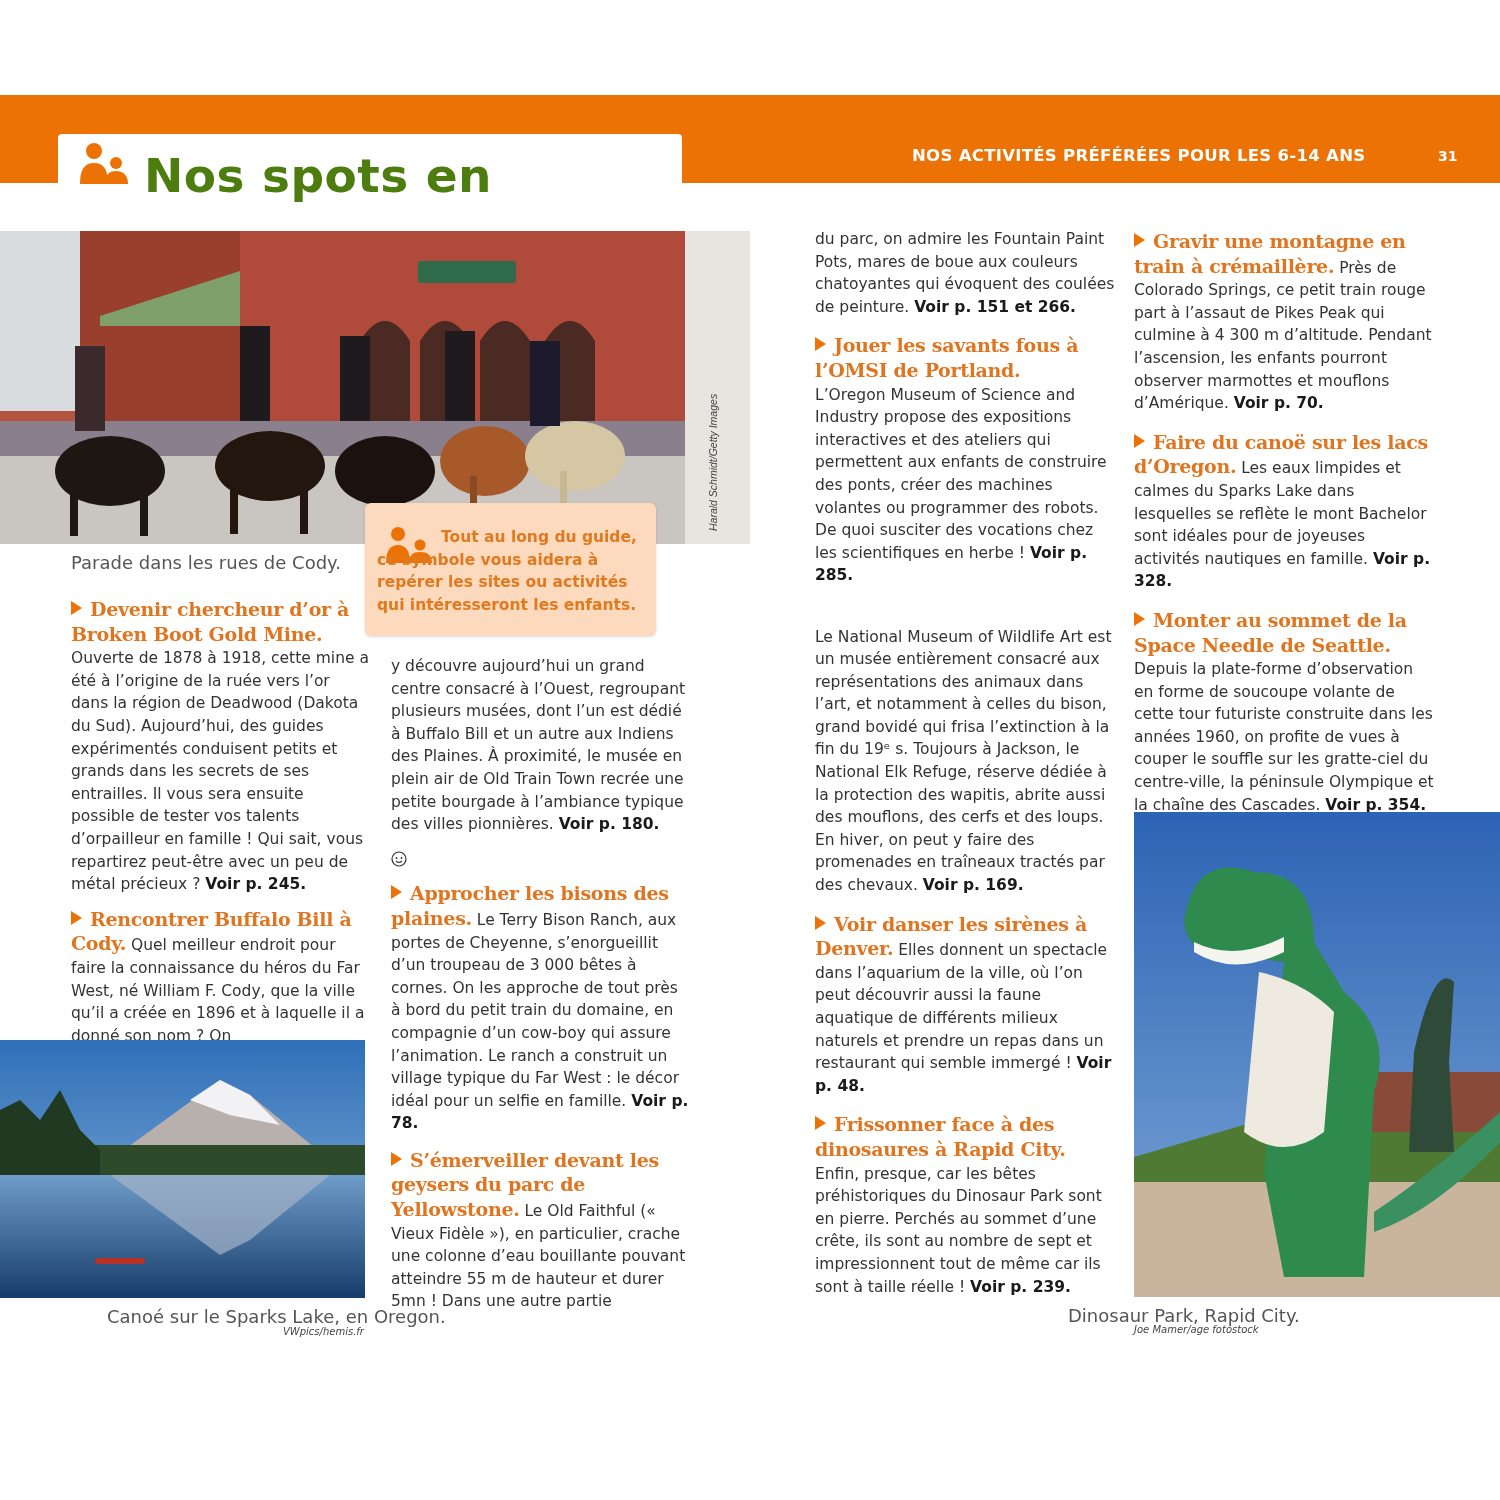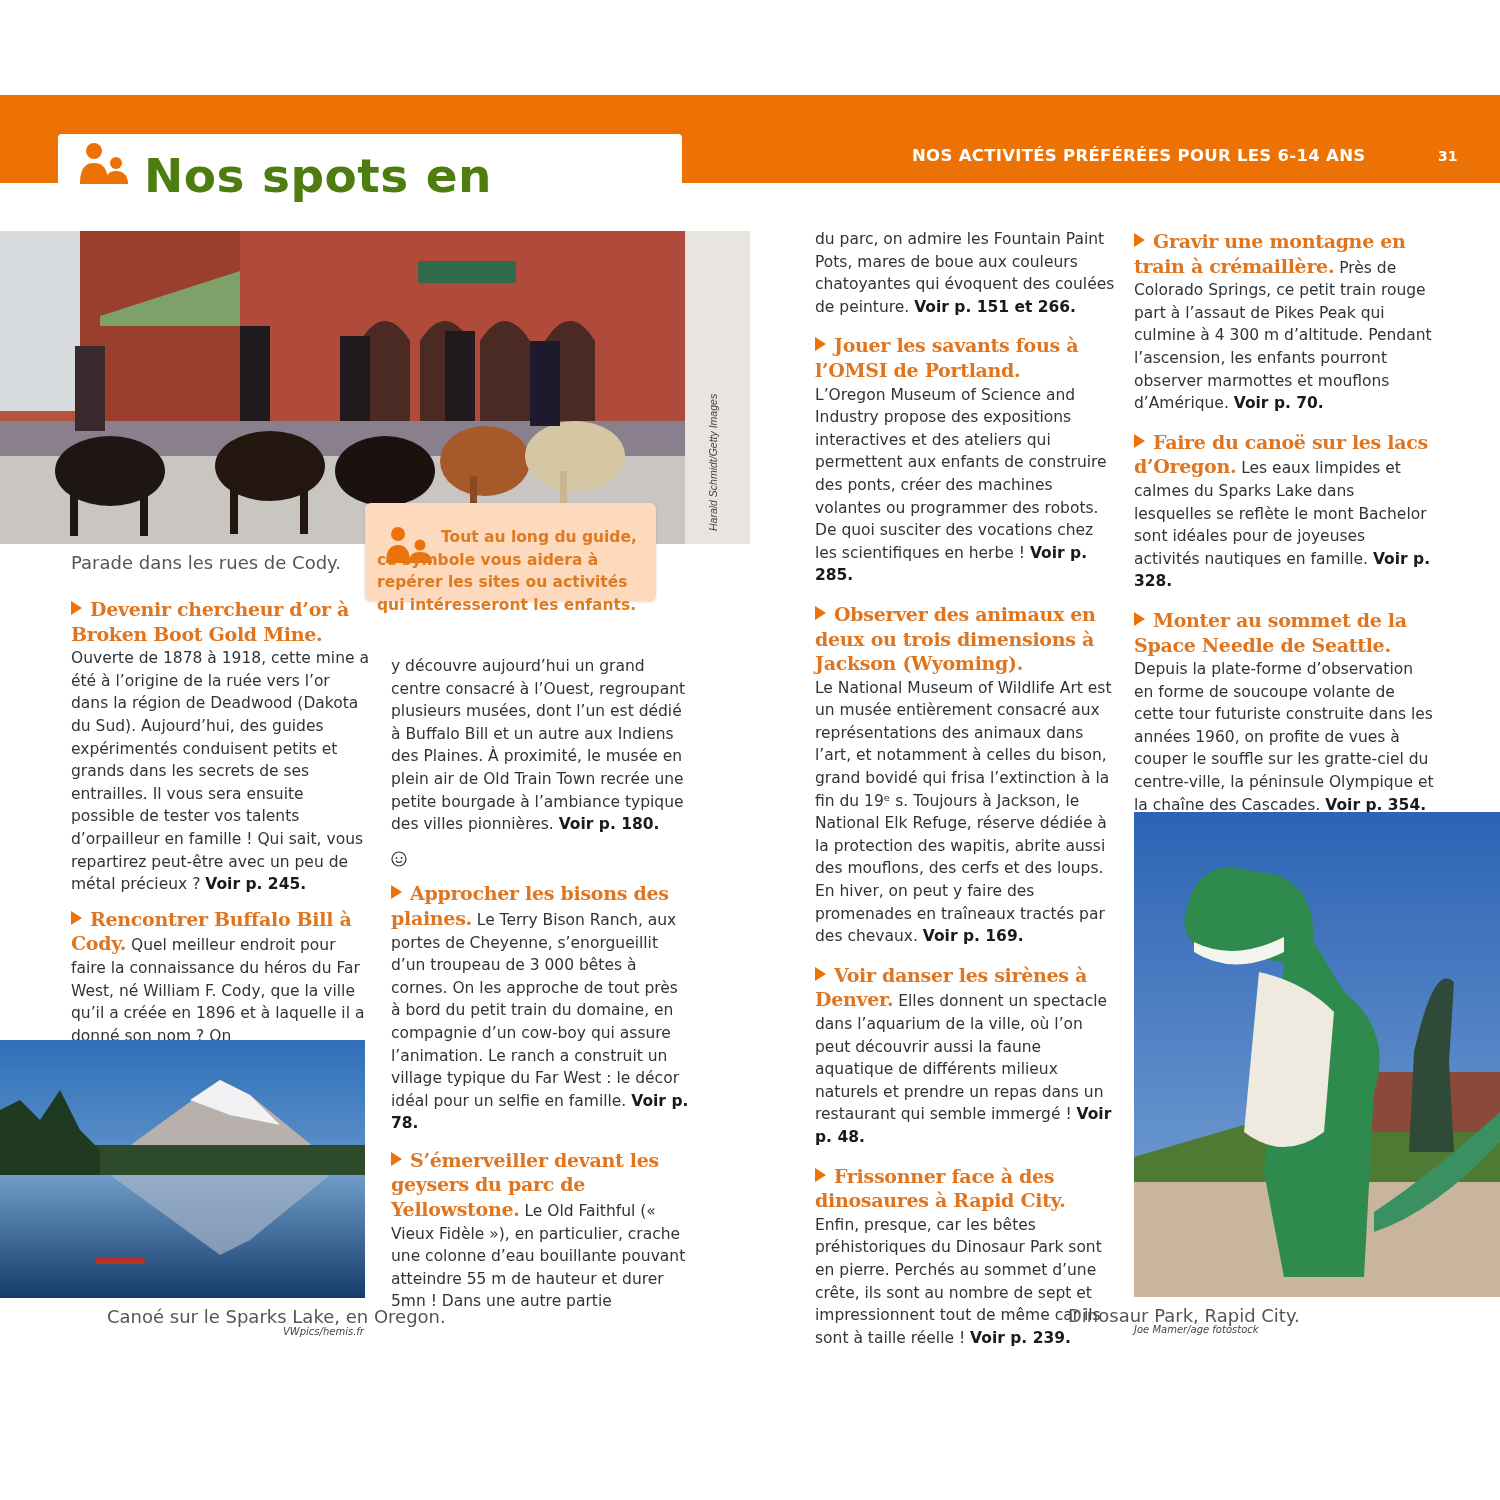--- a/index.html
+++ b/index.html
@@ -31,21 +31,21 @@
   .credit-vert {
     position: absolute; left: 700px; top: 380px; width: 20px; height: 160px;
   }
   .credit-vert span {
     position: absolute; left: -62px; top: 70px; width: 150px; transform: rotate(-90deg);
     font-size: 10.5px; font-style: italic; color: #444; white-space: nowrap;
   }
   .caption { position: absolute; font-size: 18px; color: #555; font-family: "DejaVu Sans", sans-serif; }
   .credit { position: absolute; font-size: 10px; font-style: italic; color: #444; font-family: "DejaVu Sans", sans-serif; }
   .callout {
-    position: absolute; left: 365px; top: 503px; width: 291px; height: 98px;
+    position: absolute; left: 365px; top: 503px; width: 291px; height: 133px;
     background: #fdd9bd; border-radius: 6px;
     box-shadow: 0 1px 3px rgba(0,0,0,0.15);
   }
   .callout-icon { position: absolute; left: 20px; top: 24px; width: 50px; height: 38px; }
   .callout-text {
     position: absolute; left: 12px; top: 23px; width: 275px;
     font-size: 15.5px; font-weight: bold; color: #e07a1f; line-height: 22.5px;
     font-family: "DejaVu Sans", sans-serif; text-indent: 64px;
   }
   .col { position: absolute; font-size: 15.5px; line-height: 22.6px; color: #333; font-family: "DejaVu Sans", sans-serif; }
@@ -194,21 +194,21 @@
   <div class="entry" style="margin-bottom:16px;">
     <span>du parc, on admire les Fountain Paint Pots, mares de boue aux couleurs chatoyantes qui évoquent des coulées de peinture.</span>
     <span class="voir">Voir p. 151 et 266.</span>
   </div>
   <div class="entry" style="margin-bottom:16px;">
     <span class="h"><span class="tri"></span><span>Jouer les savants fous à l’OMSI de Portland.</span></span><br>
     <span>L’Oregon Museum of Science and Industry propose des expositions interactives et des ateliers qui permettent aux enfants de construire des ponts, créer des machines volantes ou programmer des robots. De quoi susciter des vocations chez les scientifiques en herbe !</span>
     <span class="voir">Voir p. 285.</span>
   </div>
   <div class="entry" style="margin-bottom:16px;">
-    <span class="h"><span class="tri"></span><span>Observer des animaux en deux ou trois dimensions à Jackson (Wyoming).</span></span><br>
+    <br>
     <span>Le National Museum of Wildlife Art est un musée entièrement consacré aux représentations des animaux dans l’art, et notamment à celles du bison, grand bovidé qui frisa l’extinction à la fin du 19ᵉ s. Toujours à Jackson, le National Elk Refuge, réserve dédiée à la protection des wapitis, abrite aussi des mouflons, des cerfs et des loups. En hiver, on peut y faire des promenades en traîneaux tractés par des chevaux.</span>
     <span class="voir">Voir p. 169.</span>
   </div>
   <div class="entry" style="margin-bottom:16px;">
     <span class="h"><span class="tri"></span><span>Voir danser les sirènes à Denver.</span></span>
     <span>Elles donnent un spectacle dans l’aquarium de la ville, où l’on peut découvrir aussi la faune aquatique de différents milieux naturels et prendre un repas dans un restaurant qui semble immergé !</span>
     <span class="voir">Voir p. 48.</span>
   </div>
   <div class="entry">
     <span class="h"><span class="tri"></span><span>Frissonner face à des dinosaures à Rapid City.</span></span><br>

